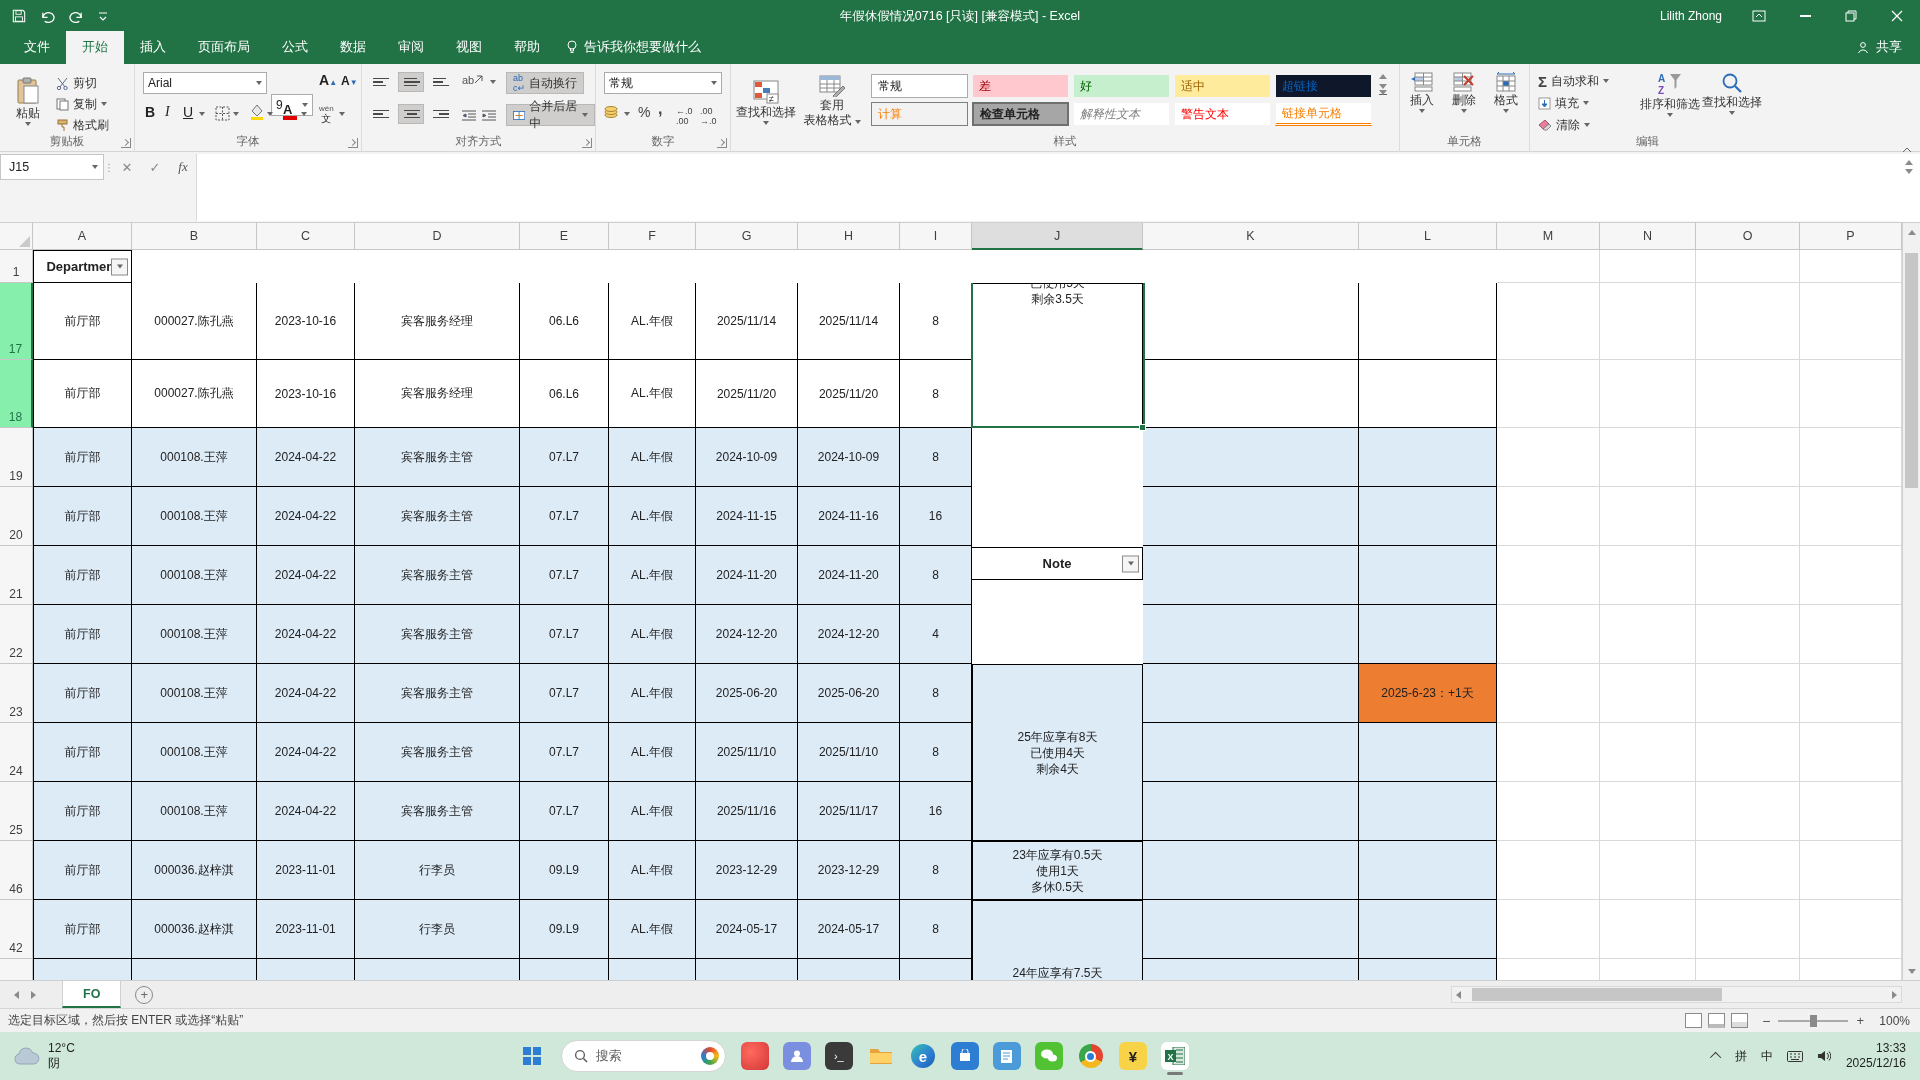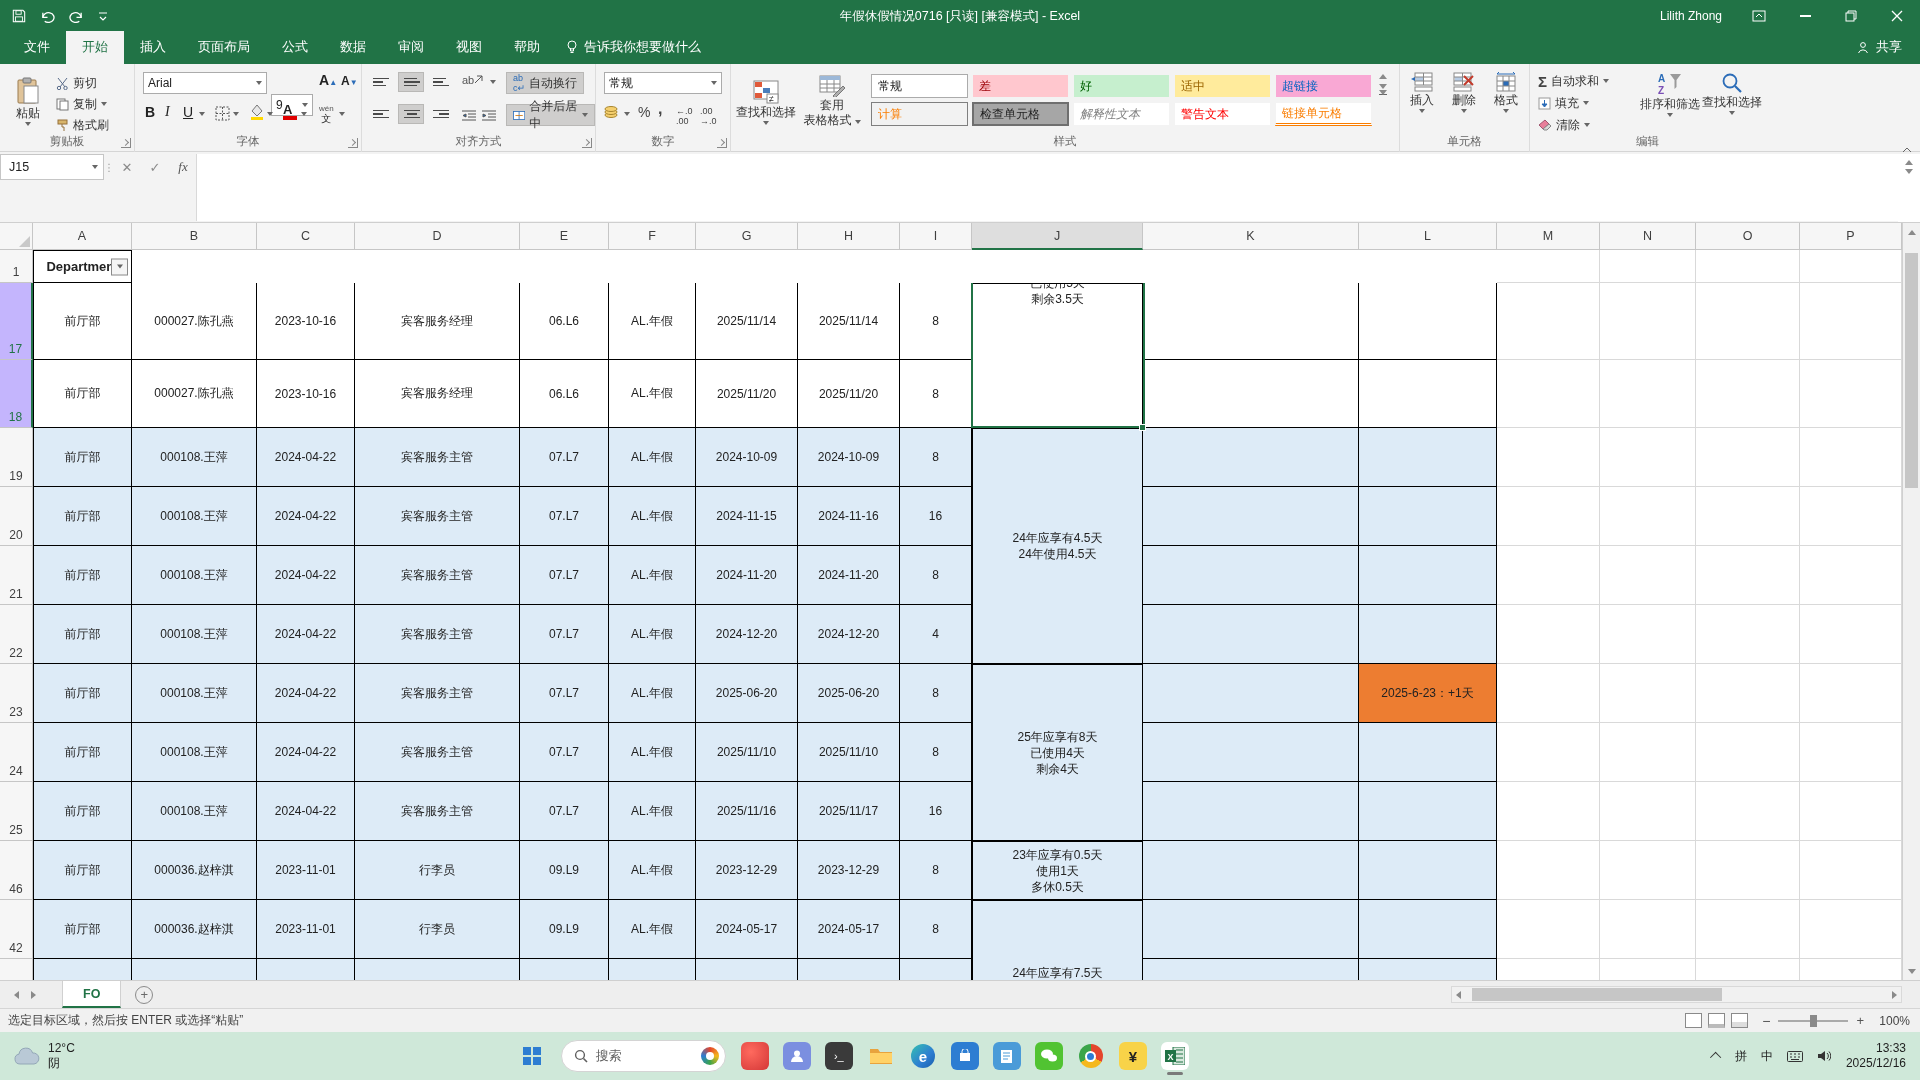--- a/index.html
+++ b/index.html
@@ -32,41 +32,41 @@
   .combo{background:#fff;border:1px solid #ababab;height:22px;display:flex;align-items:center;font-size:12px;padding:0 4px;position:relative}
   .combo .caret{position:absolute;right:4px}
   .toggled{background:#cfcecd;border:1px solid #b9b8b6}
   .alnico{display:inline-flex;flex-direction:column;gap:2px;width:26px;height:20px;padding:3px 5px;align-items:flex-start;justify-content:center}
   .alnico i{display:block;height:1.6px;background:#4a4a4a}
   .chip{width:97px;height:24px;font-size:12px;display:flex;align-items:center;padding:0 6px;border:1px solid #f3f3f3;white-space:nowrap;overflow:hidden}
   .chip.c-normal{background:#fff;border:1px solid #ababab;outline:1px solid #fff;outline-offset:-2px}
   .chip.c-bad{background:#FFC7CE;color:#9C0006}
   .chip.c-good{background:#C6EFCE;color:#006100}
   .chip.c-neutral{background:#FFEB9C;color:#9C6500}
-  .chip.c-link{background:#f9a8d4;color:#0563C1;}
+  .chip.c-link{background:#0f172a;color:#0563C1;}
   .chip.c-calc{background:#F2F2F2;color:#FA7D00;border:1px solid #7F7F7F}
-  .chip.c-check{background:#A6A6A6;color:#1f1f1f;border:2px solid #6f6f6f;font-weight:normal}
+  .chip.c-check{background:#A6A6A6;color:#1f1f1f;border:2px solid #6f6f6f;font-weight:bold}
   .chip.c-expl{background:#fff;color:#7F7F7F;font-style:italic}
   .chip.c-warn{background:#fff;color:#FF0000}
   .chip.c-linkcell{background:#fff;color:#FA7D00;border-bottom:3px double #FA7D00}
   
   #fbar{position:absolute;left:0;top:152px;width:1920px;height:71px;background:#f3f3f3;border-bottom:1px solid #cfcfcf;display:flex}
   #namebox{width:104px;height:26px;margin:2px 0 0 0;background:#fff;border:1px solid #c6c6c6;font-size:12.5px;display:flex;align-items:center;padding-left:8px;position:relative}
   #namebox .caret{position:absolute;right:5px}
   .fgrip{width:10px;height:26px;margin-top:2px;display:flex;align-items:center;justify-content:center;color:#999;font-size:10px}
   .fbtns{display:flex;align-items:center;height:26px;margin-top:2px;gap:2px}
   .fbtn{width:26px;height:24px;display:flex;align-items:center;justify-content:center;color:#8a8a8a;font-size:13px}
   #ftext{flex:1;background:#fff;border-left:1px solid #d9d9d9;margin-top:2px;height:67px;font-size:13px;padding:3px 0 0 8px;line-height:22px;color:#000}
   
   #gridwrap{position:absolute;left:0;top:223px;width:1902px;height:757px;overflow:hidden;background:#fff}
   .gc{position:absolute;overflow:hidden}
   .colhd{background:#f6f6f6;border-right:1px solid #c6c6c6;border-bottom:1px solid #c6c6c6;font-size:12.5px;color:#3f3f3f;display:flex;align-items:center;justify-content:center}
   .colhd.sel{background:#dedede;border-bottom:2px solid #217346}
   .rowhd{background:#f6f6f6;border-right:1px solid #c6c6c6;border-bottom:1px solid #c6c6c6;font-size:12px;color:#3f3f3f;display:flex;align-items:flex-end;justify-content:center;padding-bottom:3px}
-  .rowhd.sel{background:#c4b5fd;color:#217346;border-right:2px solid #217346}
+  .rowhd.sel{background:#86efac;color:#217346;border-right:2px solid #217346}
   .corner{background:#f6f6f6;border-right:1px solid #c6c6c6;border-bottom:1px solid #c6c6c6}
   .corner:after{content:"";position:absolute;right:2px;bottom:2px;border-left:11px solid transparent;border-bottom:11px solid #c9c9c9}
   .cell{border-right:1px solid #000;border-bottom:1px solid #000;background:#fff;font-size:12px;display:flex;align-items:center;justify-content:center;white-space:nowrap}
   .cell.cl{border-left:1px solid #000}
   .cell.ct{border-top:1px solid #000}
   .cell.blue{background:#DDEBF7}
   .cell.head{font-weight:bold;font-size:13px;position:relative}
   .cell.orange{background:#ED7D31}
   .ghost{border-right:1px solid #d9d9d9;border-bottom:1px solid #d9d9d9;background:#fff}
   .fltbtn{position:absolute;right:3px;top:50%;transform:translateY(-50%);width:17px;height:17px;background:#f5f5f5;border:1px solid #8a8a8a;display:flex;align-items:center;justify-content:center}
@@ -757,22 +757,20 @@
     <div class="gc cell blue" style="left: 798px; top: 736px; width: 102px; height: 59px;"></div>
     <div class="gc cell blue" style="left: 900px; top: 736px; width: 72px; height: 59px;"></div>
     <div class="gc cell blue" style="left: 1143px; top: 736px; width: 216px; height: 59px;"></div>
     <div class="gc cell blue" style="left: 1359px; top: 736px; width: 138px; height: 59px;"></div>
     <div class="gc ghost" style="left: 1497px; top: 736px; width: 103px; height: 59px;"></div>
     <div class="gc ghost" style="left: 1600px; top: 736px; width: 96px; height: 59px;"></div>
     <div class="gc ghost" style="left: 1696px; top: 736px; width: 104px; height: 59px;"></div>
     <div class="gc ghost" style="left: 1800px; top: 736px; width: 102px; height: 59px;"></div>
     <div class="merge" style="left: 972px; top: 60px; width: 171px; height: 145px; background: rgb(255, 255, 255); align-items: flex-start;"><div style="position: relative; top: -9px; width: 100%; text-align: center; white-space: pre-line; line-height: 16px;">已使用5天
 剩余3.5天</div></div>
-    <div class="merge" style="left: 972px; top: 205px; width: 171px; height: 236px;">24年应享有4.5天
-24年使用4.5天</div>
     <div class="merge" style="left: 972px; top: 441px; width: 171px; height: 177px;">25年应享有8天
 已使用4天
 剩余4天</div>
     <div class="merge" style="left: 972px; top: 618px; width: 171px; height: 59px;">23年应享有0.5天
 使用1天
 多休0.5天</div>
     <div class="merge" style="left: 972px; top: 677px; width: 171px; height: 118px; align-items: flex-start; padding-top: 64px;">24年应享有7.5天</div>
     <div id="selbox" style="left: 971px; top: 60px; width: 174px; height: 145px;"></div>
     <div id="selhandle" style="left: 1139px; top: 201px;"></div>
   </div>

